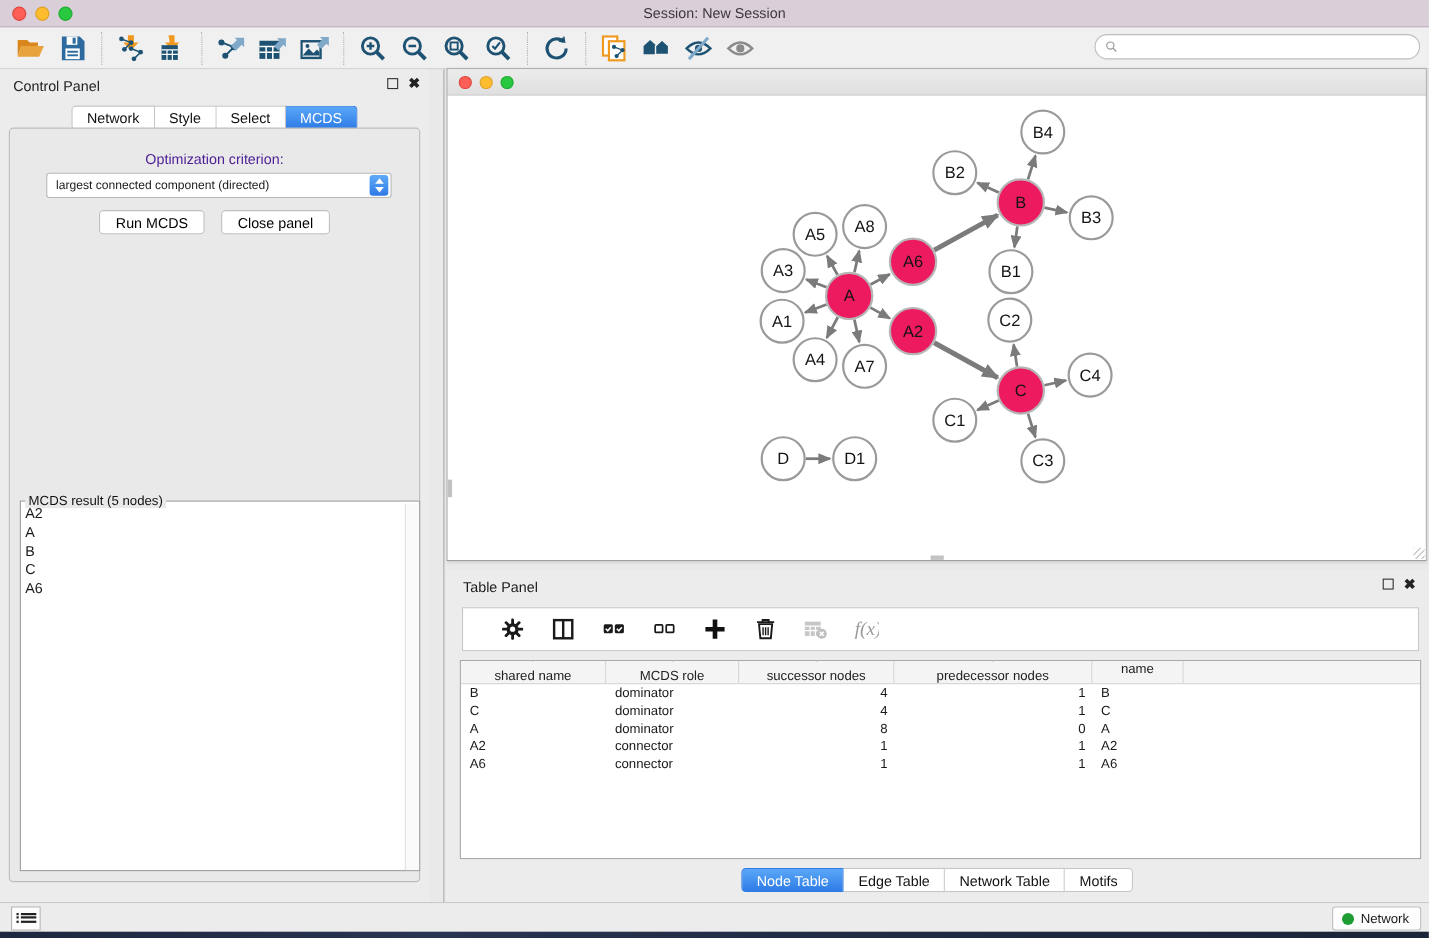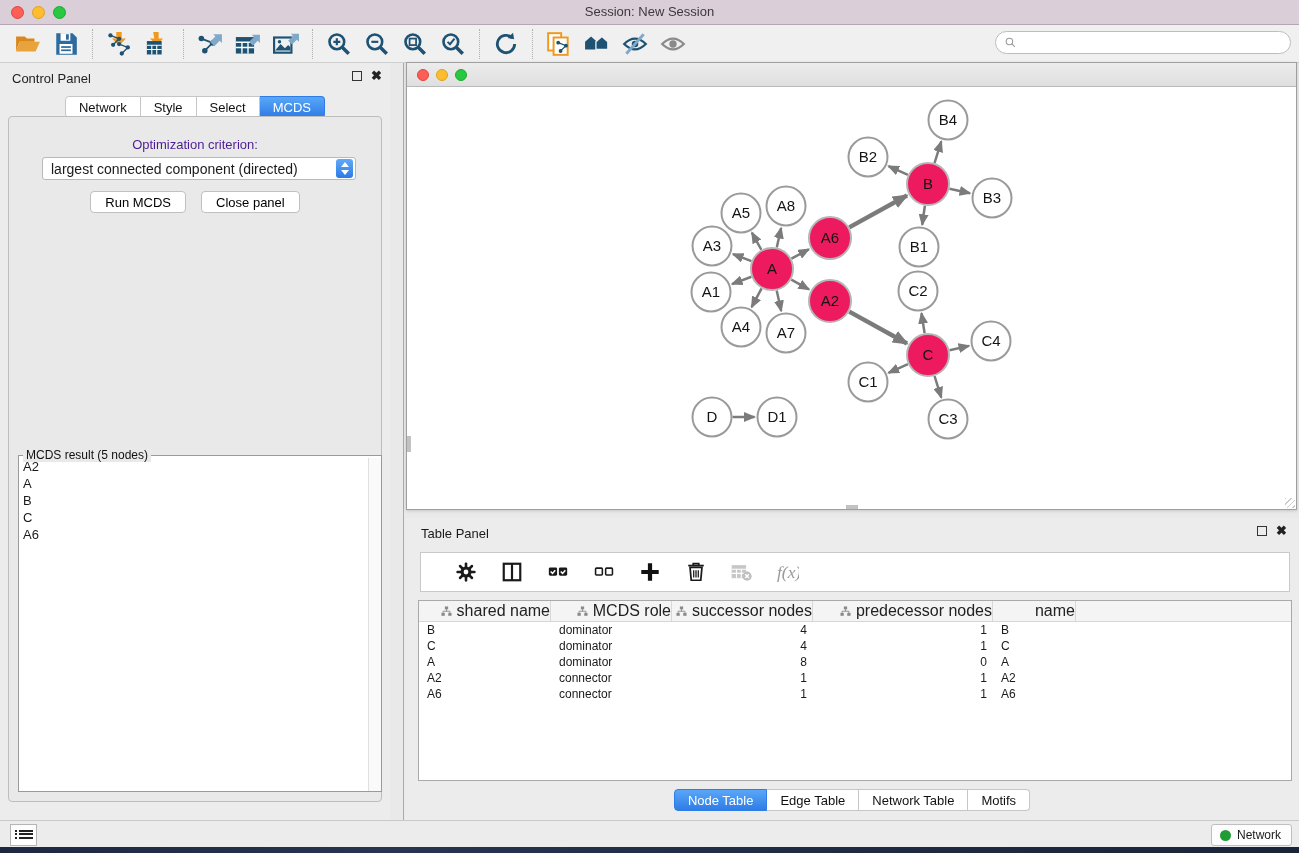--- a/index.html
+++ b/index.html
@@ -34,21 +34,21 @@
   .close-ico { font-weight:bold; font-size:13px; color:#222; line-height:10px; }
   .seg { display:flex; justify-content:center; }
   .seg button { height:22px; padding:0 13px; font:13px "Liberation Sans",sans-serif; background:#fff; border:1px solid #c6c6c6; border-left:none; color:#111; cursor:pointer; }
   .seg button:first-child { border-left:1px solid #c6c6c6; border-radius:4px 0 0 4px; }
   .seg button:last-child { border-radius:0 4px 4px 0; }
   .seg button.active { background:linear-gradient(#5aa7f8,#2e7ce6); border-color:#2e7ce6; color:#fff; }
   .cp-tabs { position:absolute; top:33px; width:100%; }
   .cp-box { position:absolute; left:8px; top:53px; width:374px; height:686px; border:1px solid #bdbdbd; border-radius:4px; background:#e9e9e9; }
   .crit-label { position:absolute; top:74px; width:100%; text-align:center; font-size:13px; color:#4c1d95; }
   .crit-select { position:absolute; left:42px; top:94px; width:314px; height:23px; background:#fff; border:1px solid #b9b9b9; border-radius:3px; display:flex; align-items:center; cursor:pointer; }
-  .crit-select .val { flex:1; padding-left:8px; font-size:14px; white-space:nowrap; overflow:hidden; }
+  .crit-select .val { flex:1; padding-left:8px; font-size:11px; white-space:nowrap; overflow:hidden; }
   .stepper { width:17px; height:19px; margin-right:2px; border-radius:3px; background:linear-gradient(#61aaf9,#2d7ae4); position:relative; }
   .stepper:before { content:""; position:absolute; left:4.5px; top:3px; border:4px solid transparent; border-bottom:5px solid #fff; border-top:none; }
   .stepper:after { content:""; position:absolute; left:4.5px; bottom:3px; border:4px solid transparent; border-top:5px solid #fff; border-bottom:none; }
   .cp-buttons { position:absolute; top:128px; width:100%; display:flex; justify-content:center; gap:15px; }
   .cp-buttons button { height:22px; padding:0 14px; font:13px "Liberation Sans",sans-serif; background:#fff; border:1px solid #c0c0c0; border-radius:4px; cursor:pointer; }
   .mcds-fieldset { position:absolute; left:18px; top:392px; width:364px; height:337px; border:1px solid #9a9a9a; background:#fff; }
   .mcds-legend { position:absolute; left:4px; top:-8px; background:#e9e9e9; padding:0 3px; font-size:12px; color:#111; }
   .mcds-list { position:absolute; left:0; top:2px; right:13px; bottom:0; overflow:hidden; }
   .mcds-list div { font-size:13px; padding:1px 0 1px 4px; }
   .mcds-scroll { position:absolute; right:0; top:2px; width:13px; bottom:0; background:#fafafa; border-left:1px solid #e0e0e0; }
@@ -69,21 +69,21 @@
 
   
   .table-panel { position:absolute; left:405px; top:518px; width:894px; height:302px; background:#ececec; }
   .tp-head { position:relative; height:30px; }
   .tp-head .ph-title { position:absolute; left:16px; top:8px; font-size:13px; }
   .tp-toolbar { position:absolute; left:15px; right:9px; top:34px; height:40px; background:#fff; border:1px solid #c9c9c9; display:flex; align-items:center; gap:20px; padding-left:32px; }
   .tp-toolbar .tool-btn { width:26px; height:26px; }
   .tp-toolbar svg { width:22px; height:22px; }
   .tablebox { position:absolute; left:13px; right:7px; top:82px; bottom:39px; background:#fff; border:1px solid #a9a9a9; overflow:hidden; }
   .thead { display:flex; height:21px; background:#f4f4f4; border-bottom:1px solid #d6d6d6; }
-  .th { display:flex; align-items:center; justify-content:flex-end; gap:5px; font-size:16px; color:#222; border-right:1px solid #d8d8d8; }
+  .th { display:flex; align-items:center; justify-content:space-between; gap:5px; font-size:12px; color:#222; border-right:1px solid #d8d8d8;flex-direction:column; }
   .th svg { width:11px; height:11px; }
   .trow { display:flex; height:16px; align-items:center; }
   .td { font-size:12px; white-space:nowrap; overflow:hidden; }
   .al { text-align:left; padding-left:8px; }
   .ar { text-align:right; padding-right:6px; }
   .tp-tabs { position:absolute; bottom:9px; width:100%; }
 
   
   .status-bar { position:absolute; left:0; top:820px; width:100%; height:27px; background:#ececec; border-top:1px solid #c9c9c9; }
   .list-btn { position:absolute; left:10px; top:3px; width:27px; height:22px; background:#fdfdfd; border:1px solid #b5b5b5; display:flex; align-items:center; justify-content:center; cursor:pointer; }

